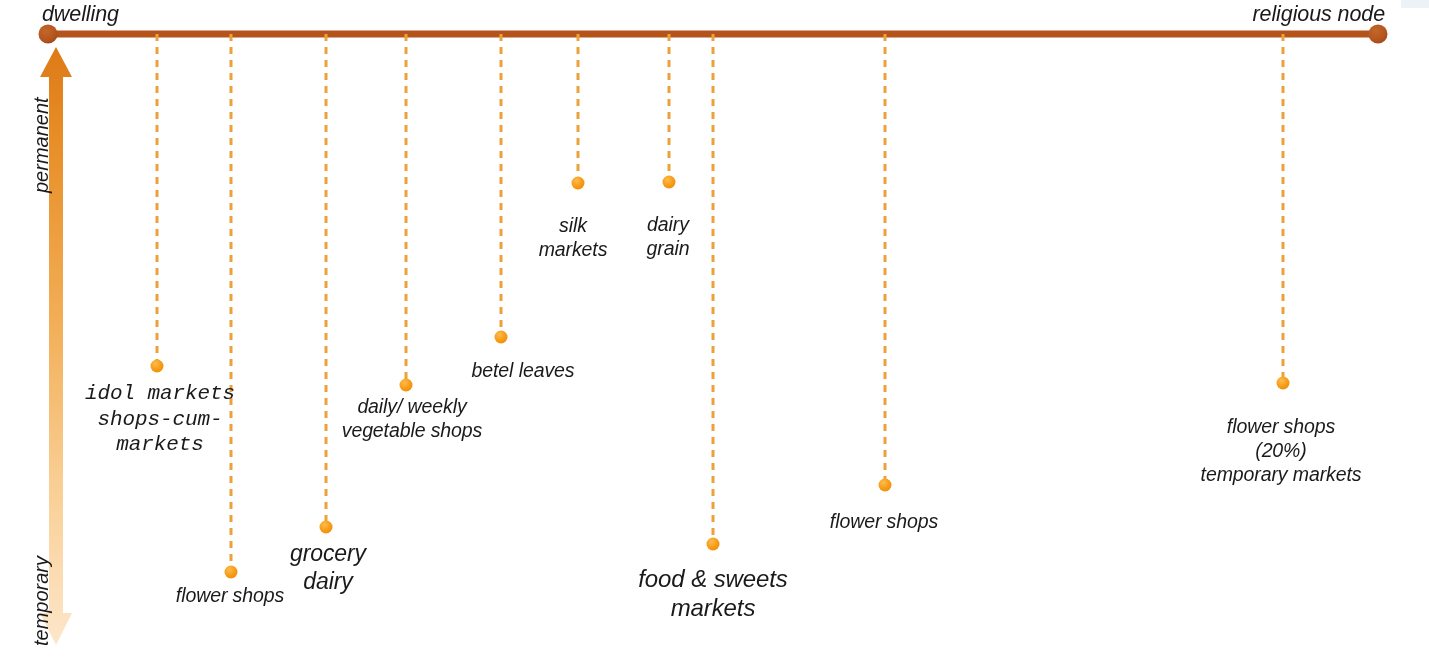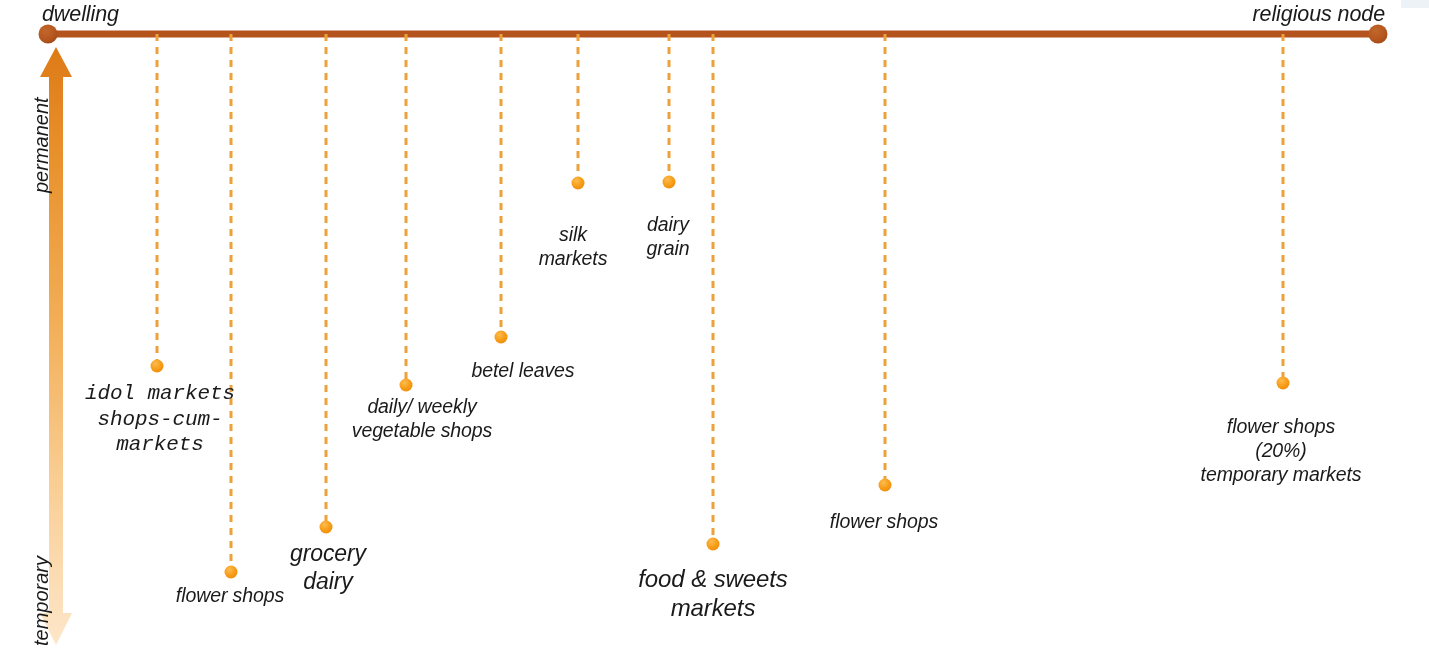--- a/index.html
+++ b/index.html
@@ -111,23 +111,23 @@
   <div class="lbl l endcap-label" style="left:42px; top:1px;">dwelling</div>
   <div class="lbl r endcap-label" style="right:44px; top:1px;">religious node</div>
 
   <div class="axis-label" style="left:30px; top:193px; transform:rotate(-90deg);">permanent</div>
   <div class="axis-label" style="left:30px; top:646px; transform:rotate(-90deg);">temporary</div>
 
   <div id="labels">
       <div class="lbl c node-label" style="left: 160px; top: 381px; font-size: 21px; font-family: Liberation Mono, monospace;"><div>idol markets</div><div>shops-cum-</div><div>markets</div></div>
       <div class="lbl c node-label" style="left: 230px; top: 584px; font-size: 19.5px;"><div>flower shops</div></div>
       <div class="lbl c node-label" style="left: 328px; top: 539px; font-size: 23px;"><div>grocery</div><div>dairy</div></div>
-      <div class="lbl c node-label" style="left: 422px; top: 395px; font-size: 19.5px;"><div>daily/ weekly</div><div>vegetable shops</div></div>
+      <div class="lbl c node-label" style="left: 412px; top: 395px; font-size: 19.5px;"><div>daily/ weekly</div><div>vegetable shops</div></div>
       <div class="lbl c node-label" style="left: 523px; top: 359px; font-size: 19.5px;"><div>betel leaves</div></div>
-      <div class="lbl c node-label" style="left: 573px; top: 223px; font-size: 19.5px;"><div>silk</div><div>markets</div></div>
+      <div class="lbl c node-label" style="left: 573px; top: 214px; font-size: 19.5px;"><div>silk</div><div>markets</div></div>
       <div class="lbl c node-label" style="left: 668px; top: 213px; font-size: 19.5px;"><div>dairy</div><div>grain</div></div>
       <div class="lbl c node-label" style="left: 713px; top: 564px; font-size: 24px;"><div>food &amp; sweets</div><div>markets</div></div>
       <div class="lbl c node-label" style="left: 884px; top: 510px; font-size: 19.5px;"><div>flower shops</div></div>
       <div class="lbl c node-label" style="left: 1281px; top: 415px; font-size: 19.5px;"><div>flower shops</div><div>(20%)</div><div>temporary markets</div></div>
     </div>
 
   <div class="corner-artifact" style="right:0; top:0; width:28px; height:8px; opacity:.55;"></div>
 
 </div>
 

